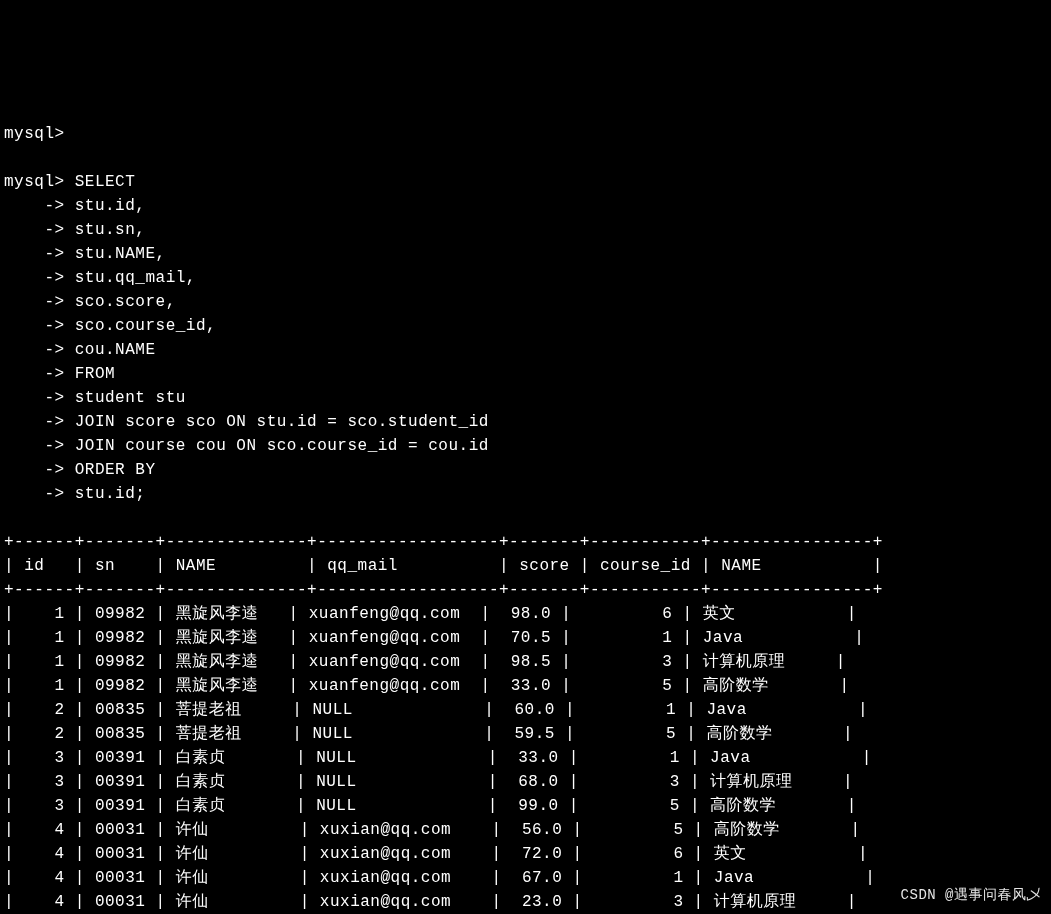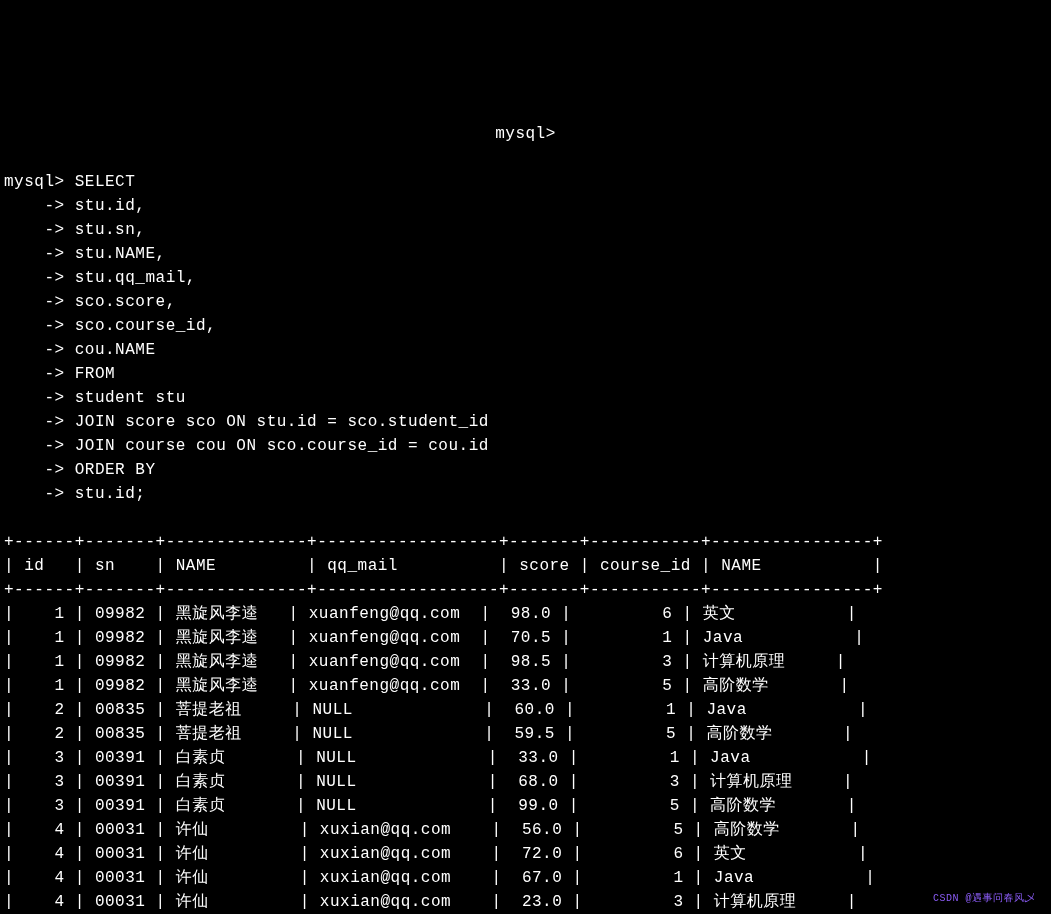--- a/index.html
+++ b/index.html
@@ -6,27 +6,27 @@
   body {
     background: #000;
     color: #fff;
     font-family: "Consolas", "Courier New", monospace;
     font-size: 16px;
     line-height: 1.5;
     padding: 2px 4px;
     white-space: pre;
     letter-spacing: 0.5px;
   }
-  .prompt-line { display: block; text-align: center; }
+  .prompt-line { display: block; }
   .watermark {
     position: fixed;
     bottom: 8px;
-    right: 16px;
-    color: #8b5cf6;
-    font-size: 10px;
+    right: 10px;
+    color: #e5e5e5;
+    font-size: 14px;
   }
 </style>
 </head>
 <body>
 
 
 
 <div>
 <span class="prompt-line">mysql&gt;</span>
 <span id="query-block">mysql&gt; SELECT

